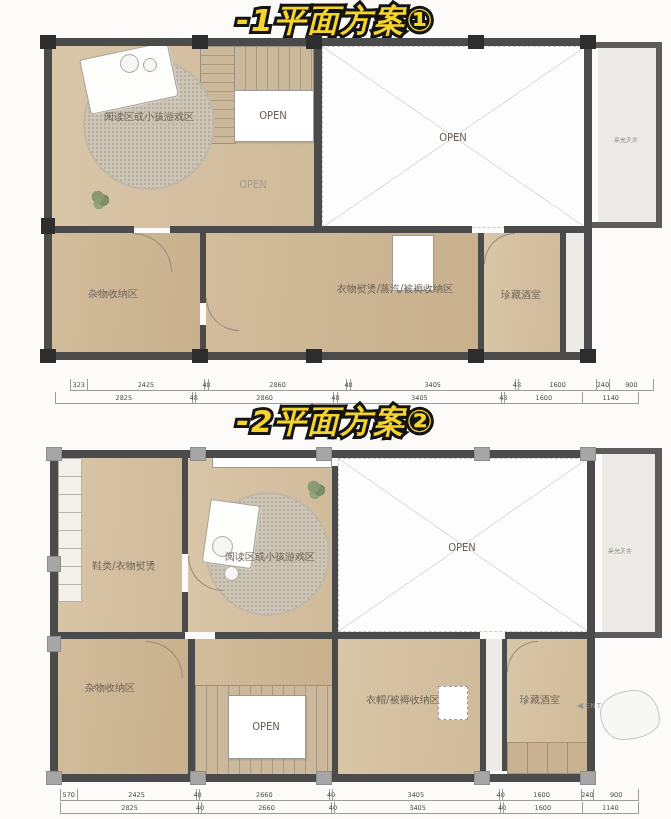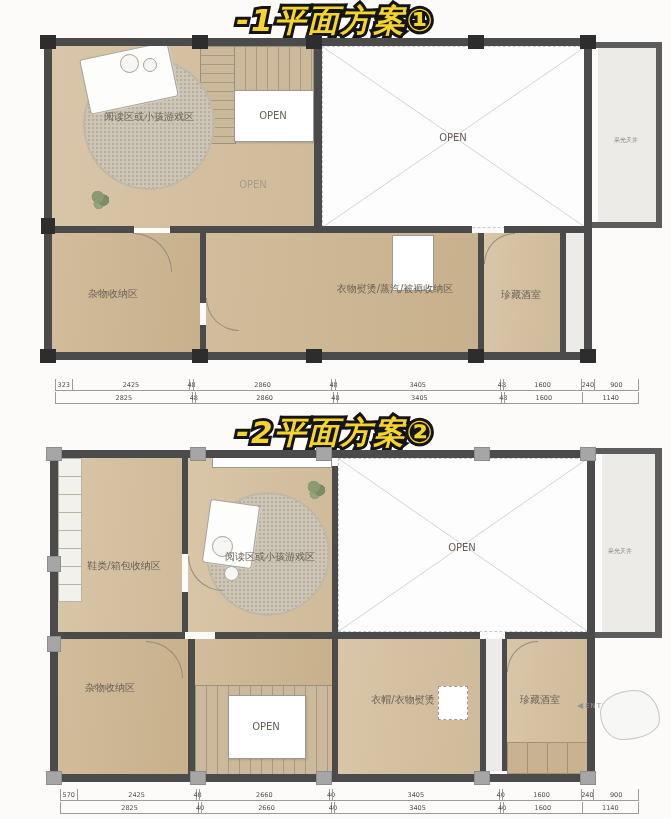--- a/index.html
+++ b/index.html
@@ -127,21 +127,21 @@
   <div class="col" style="left:306px;top:35px;width:16px;height:14px"></div>
   <div class="col" style="left:468px;top:35px;width:16px;height:14px"></div>
   <div class="col" style="left:580px;top:35px;width:16px;height:14px"></div>
   <div class="col" style="left:40px;top:349px;width:16px;height:14px"></div>
   <div class="col" style="left:192px;top:349px;width:16px;height:14px"></div>
   <div class="col" style="left:306px;top:349px;width:16px;height:14px"></div>
   <div class="col" style="left:468px;top:349px;width:16px;height:14px"></div>
   <div class="col" style="left:580px;top:349px;width:16px;height:14px"></div>
   <div class="col" style="left:41px;top:218px;width:14px;height:16px"></div>
 
-  <div class="dimrow" style="left:55px;top:379px;width:583px">
+  <div class="dimrow" style="left:70px;top:379px;width:583px">
     <div style="flex:323">
         <span>323</span>
       </div>
     <div style="flex:2425">
         <span>2425</span>
       </div>
     <div style="flex:48">
         <span>48</span>
       </div>
     <div style="flex:2860">
@@ -187,21 +187,21 @@
       </div>
     <div style="flex:1600">
         <span>1600</span>
       </div>
     <div style="flex:1140">
         <span>1140</span>
       </div>
   </div>
 </div>
 
-<div class="title" style="top:412px">-2平面方案②</div>
+<div class="title" style="top:401px">-2平面方案②</div>
 
 <div class="layer">
 
   <div class="wood" style="left:58px;top:458px;width:124px;height:174px"></div>
   <div class="wood" style="left:188px;top:458px;width:144px;height:174px"></div>
   <div class="wood2" style="left:58px;top:639px;width:130px;height:135px"></div>
   <div class="wood2" style="left:195px;top:639px;width:137px;height:46px"></div>
   <div class="wood" style="left:338px;top:639px;width:142px;height:135px"></div>
   <div class="lightfloor" style="left:486px;top:639px;width:16px;height:132px"></div>
   <div class="wood" style="left:507px;top:639px;width:80px;height:135px"></div>
@@ -216,21 +216,21 @@
   <div class="label" style="left:462px;top:547px">OPEN</div>
   <div class="label small" style="left:620px;top:551px">采光天井</div>
 
   <div class="shelf" style="left:58px;top:458px;width:22px;height:142px"></div>
   <div class="whitebox" style="left:212px;top:452px;width:118px;height:14px;box-shadow:none"></div>
   <div class="rug" style="left:206px;top:492px;width:124px;height:124px"></div>
   <div class="blanket" style="left:206px;top:502px;width:48px;height:62px;transform:rotate(8deg)"></div>
   <div class="pouf" style="left:212px;top:536px;width:19px;height:19px"></div>
   <div class="pouf" style="left:224px;top:566px;width:13px;height:13px"></div>
   <div class="plant" style="left:304px;top:478px"></div>
-  <div class="label" style="left:124px;top:566px">鞋类/箱包收纳区</div>
+  <div class="label" style="left:124px;top:566px">鞋类/衣物熨烫</div>
   <div class="label" style="left:270px;top:557px">阅读区或小孩游戏区</div>
 
   <div class="stairsH" style="left:195px;top:685px;width:137px;height:89px"></div>
   <div class="whitebox" style="left:228px;top:695px;width:76px;height:62px"></div>
   <div class="label" style="left:266px;top:726px">OPEN</div>
 
   <div class="wall" style="left:182px;top:458px;width:6px;height:96px"></div>
   <div class="wall" style="left:182px;top:592px;width:6px;height:40px"></div>
   <div class="wall" style="left:332px;top:466px;width:6px;height:166px"></div>
   <div class="wall" style="left:50px;top:632px;width:135px;height:7px"></div>
@@ -243,21 +243,21 @@
   <div class="wall" style="left:502px;top:639px;width:5px;height:132px"></div>
 
   <div class="arc aTR" style="left:146px;top:641px;width:36px;height:36px"></div>
   <div class="arc aBL" style="left:188px;top:556px;width:34px;height:34px"></div>
   <div class="arc aTL" style="left:507px;top:641px;width:30px;height:30px"></div>
 
   <div class="dashbox" style="left:438px;top:686px;width:28px;height:32px"></div>
   <div class="closet" style="left:507px;top:742px;width:80px;height:30px"></div>
 
   <div class="label" style="left:110px;top:688px">杂物收纳区</div>
-  <div class="label" style="left:403px;top:700px">衣帽/衣物熨烫</div>
+  <div class="label" style="left:403px;top:700px">衣帽/被褥收纳区</div>
   <div class="label" style="left:540px;top:700px">珍藏酒室</div>
 
   <div class="wall" style="left:50px;top:450px;width:545px;height:8px"></div>
   <div class="wall" style="left:50px;top:450px;width:8px;height:332px"></div>
   <div class="wall" style="left:50px;top:774px;width:545px;height:8px"></div>
   <div class="wall" style="left:587px;top:450px;width:8px;height:332px"></div>
   <div class="wallL" style="left:595px;top:448px;width:67px;height:6px"></div>
   <div class="wallL" style="left:655px;top:448px;width:7px;height:190px"></div>
   <div class="wallL" style="left:595px;top:632px;width:60px;height:6px"></div>
 

